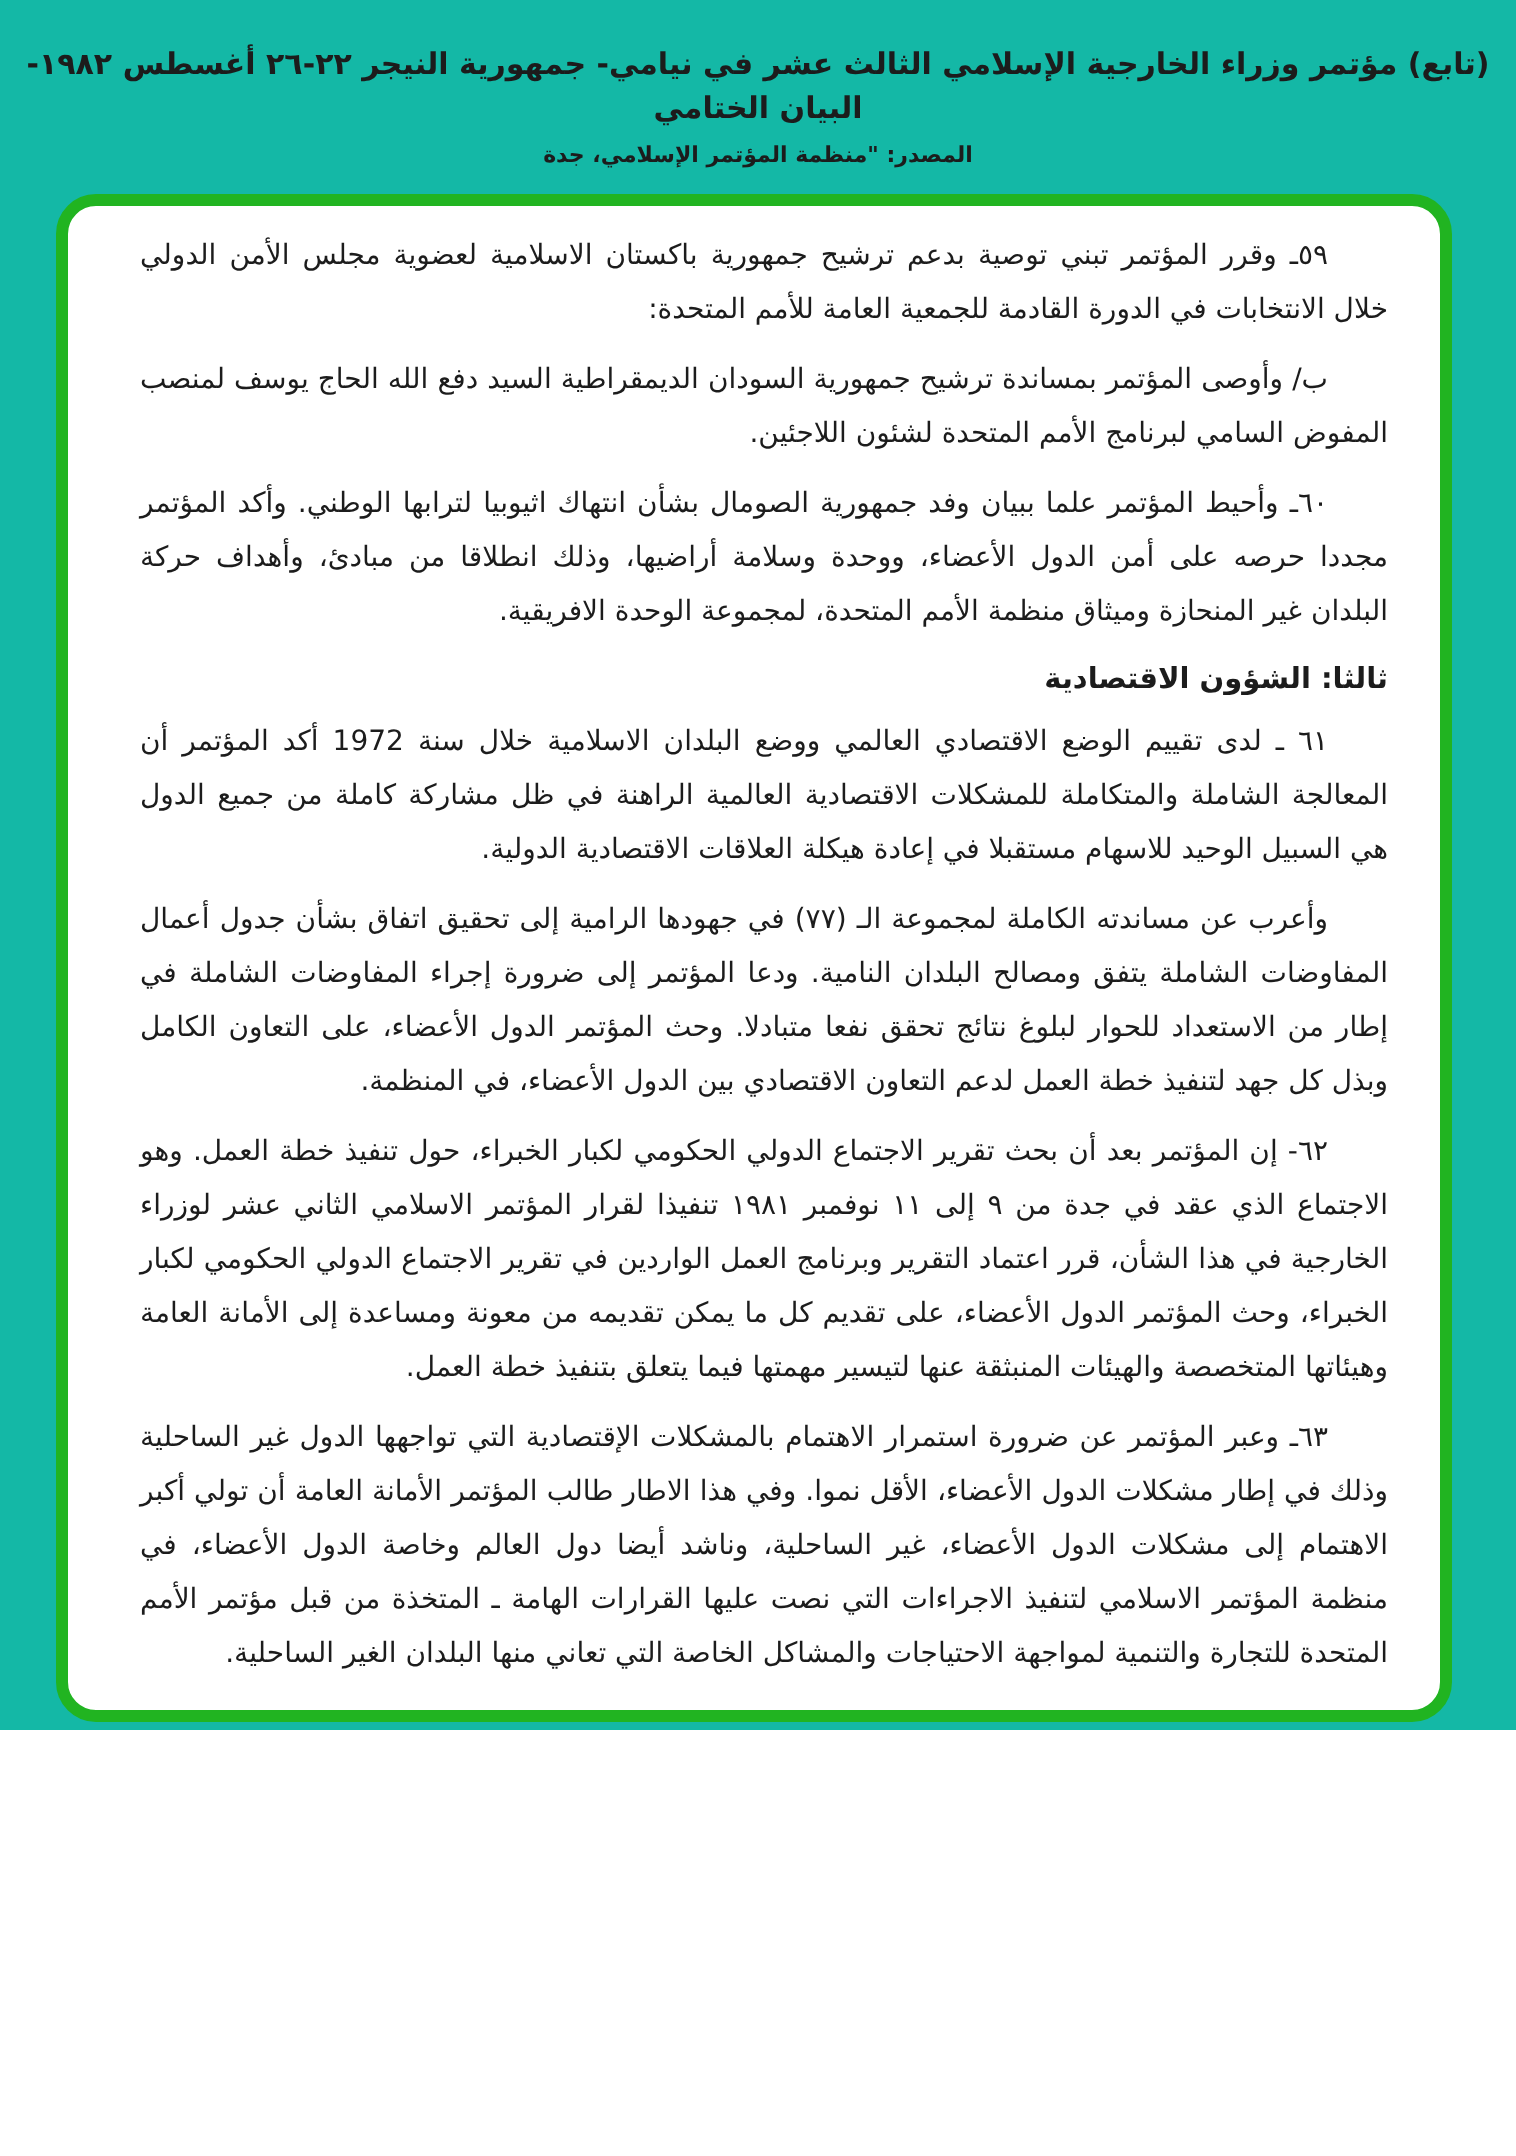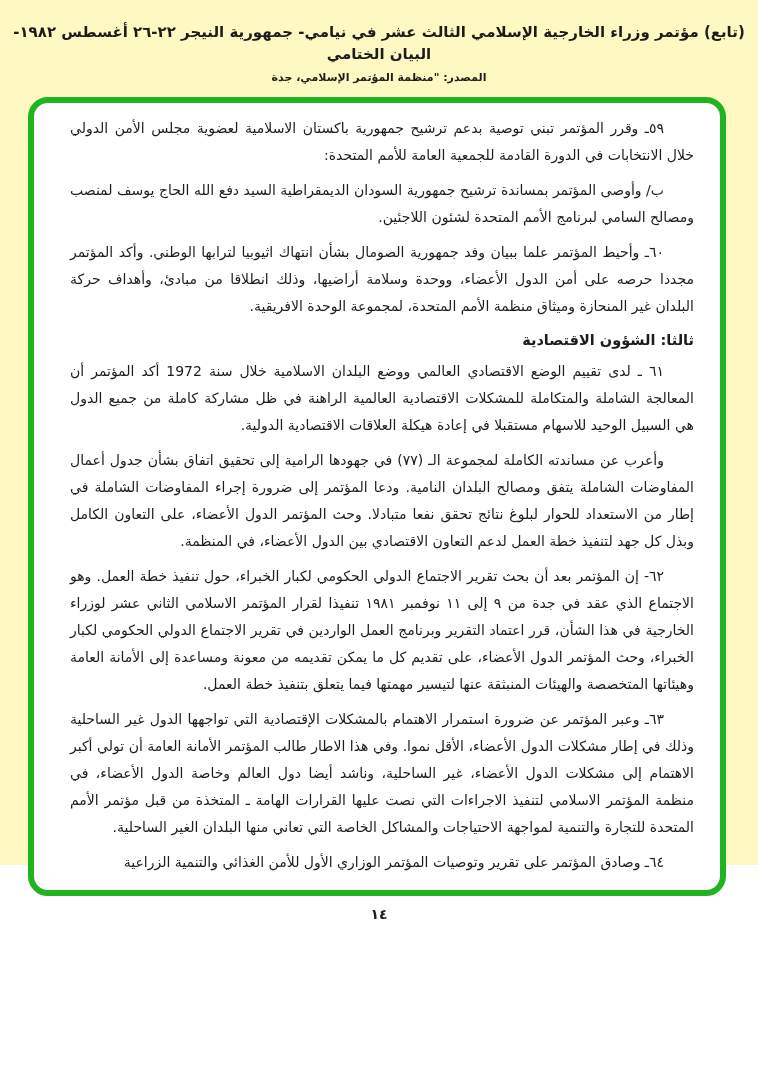--- a/index.html
+++ b/index.html
@@ -12,21 +12,21 @@
     height: 1078px;
     overflow: hidden;
     font-family: "DejaVu Sans", sans-serif;
     color: #1c1c1c;
     direction: rtl;
   }
   .page {
     position: relative;
     width: 758px;
     height: 865px;
-    background: #fef9c3;
+    background: #14b8a6;
   }
   .doc-header {
     text-align: center;
     padding: 22px 10px 0 10px;
   }
   .doc-title {
     font-size: 15px;
     font-weight: bold;
     line-height: 1.45;
     letter-spacing: 0;
@@ -71,26 +71,24 @@
 <div class="page">
 
   <div class="doc-header">
     <div class="doc-title">(تابع) مؤتمر وزراء الخارجية الإسلامي الثالث عشر في نيامي- جمهورية النيجر ٢٢-٢٦ أغسطس ١٩٨٢- البيان الختامي</div>
     <div class="doc-source">المصدر: "منظمة المؤتمر الإسلامي، جدة</div>
   </div>
 
   <div class="content-box" style="border-color: rgb(33, 180, 33);">
     <div class="doc-body">
         <p class="doc-para">٥٩ـ وقرر المؤتمر تبني توصية بدعم ترشيح جمهورية باكستان الاسلامية لعضوية مجلس الأمن الدولي خلال الانتخابات في الدورة القادمة للجمعية العامة للأمم المتحدة:</p>
-        <p class="doc-para">ب/ وأوصى المؤتمر بمساندة ترشيح جمهورية السودان الديمقراطية السيد دفع الله الحاج يوسف لمنصب ومصالح السامي لبرنامج الأمم المتحدة لشئون اللاجئين.</p>
+        <p class="doc-para">ب/ وأوصى المؤتمر بمساندة ترشيح جمهورية السودان الديمقراطية السيد دفع الله الحاج يوسف لمنصب المفوض السامي لبرنامج الأمم المتحدة لشئون اللاجئين.</p>
         <p class="doc-para">٦٠ـ وأحيط المؤتمر علما ببيان وفد جمهورية الصومال بشأن انتهاك اثيوبيا لترابها الوطني. وأكد المؤتمر مجددا حرصه على أمن الدول الأعضاء، ووحدة وسلامة أراضيها، وذلك انطلاقا من مبادئ، وأهداف حركة البلدان غير المنحازة وميثاق منظمة الأمم المتحدة، لمجموعة الوحدة الافريقية.</p>
         <p class="doc-heading">ثالثا: الشؤون الاقتصادية</p>
         <p class="doc-para">٦١ ـ لدى تقييم الوضع الاقتصادي العالمي ووضع البلدان الاسلامية خلال سنة 1972 أكد المؤتمر أن المعالجة الشاملة والمتكاملة للمشكلات الاقتصادية العالمية الراهنة في ظل مشاركة كاملة من جميع الدول هي السبيل الوحيد للاسهام مستقبلا في إعادة هيكلة العلاقات الاقتصادية الدولية.</p>
         <p class="doc-para">وأعرب عن مساندته الكاملة لمجموعة الـ (٧٧) في جهودها الرامية إلى تحقيق اتفاق بشأن جدول أعمال المفاوضات الشاملة يتفق ومصالح البلدان النامية. ودعا المؤتمر إلى ضرورة إجراء المفاوضات الشاملة في إطار من الاستعداد للحوار لبلوغ نتائج تحقق نفعا متبادلا. وحث المؤتمر الدول الأعضاء، على التعاون الكامل وبذل كل جهد لتنفيذ خطة العمل لدعم التعاون الاقتصادي بين الدول الأعضاء، في المنظمة.</p>
         <p class="doc-para">٦٢- إن المؤتمر بعد أن بحث تقرير الاجتماع الدولي الحكومي لكبار الخبراء، حول تنفيذ خطة العمل. وهو الاجتماع الذي عقد في جدة من ٩ إلى ١١ نوفمبر ١٩٨١ تنفيذا لقرار المؤتمر الاسلامي الثاني عشر لوزراء الخارجية في هذا الشأن، قرر اعتماد التقرير وبرنامج العمل الواردين في تقرير الاجتماع الدولي الحكومي لكبار الخبراء، وحث المؤتمر الدول الأعضاء، على تقديم كل ما يمكن تقديمه من معونة ومساعدة إلى الأمانة العامة وهيئاتها المتخصصة والهيئات المنبثقة عنها لتيسير مهمتها فيما يتعلق بتنفيذ خطة العمل.</p>
         <p class="doc-para">٦٣ـ وعبر المؤتمر عن ضرورة استمرار الاهتمام بالمشكلات الإقتصادية التي تواجهها الدول غير الساحلية وذلك في إطار مشكلات الدول الأعضاء، الأقل نموا. وفي هذا الاطار طالب المؤتمر الأمانة العامة أن تولي أكبر الاهتمام إلى مشكلات الدول الأعضاء، غير الساحلية، وناشد أيضا دول العالم وخاصة الدول الأعضاء، في منظمة المؤتمر الاسلامي لتنفيذ الاجراءات التي نصت عليها القرارات الهامة ـ المتخذة من قبل مؤتمر الأمم المتحدة للتجارة والتنمية لمواجهة الاحتياجات والمشاكل الخاصة التي تعاني منها البلدان الغير الساحلية.</p>
-        <p class="doc-para">٦٤ـ وصادق المؤتمر على تقرير وتوصيات المؤتمر الوزاري الأول للأمن الغذائي والتنمية الزراعية</p>
       </div>
   </div>
 
-  <div class="page-number">١٤</div>
 
 </div>
 
 </body></html>

